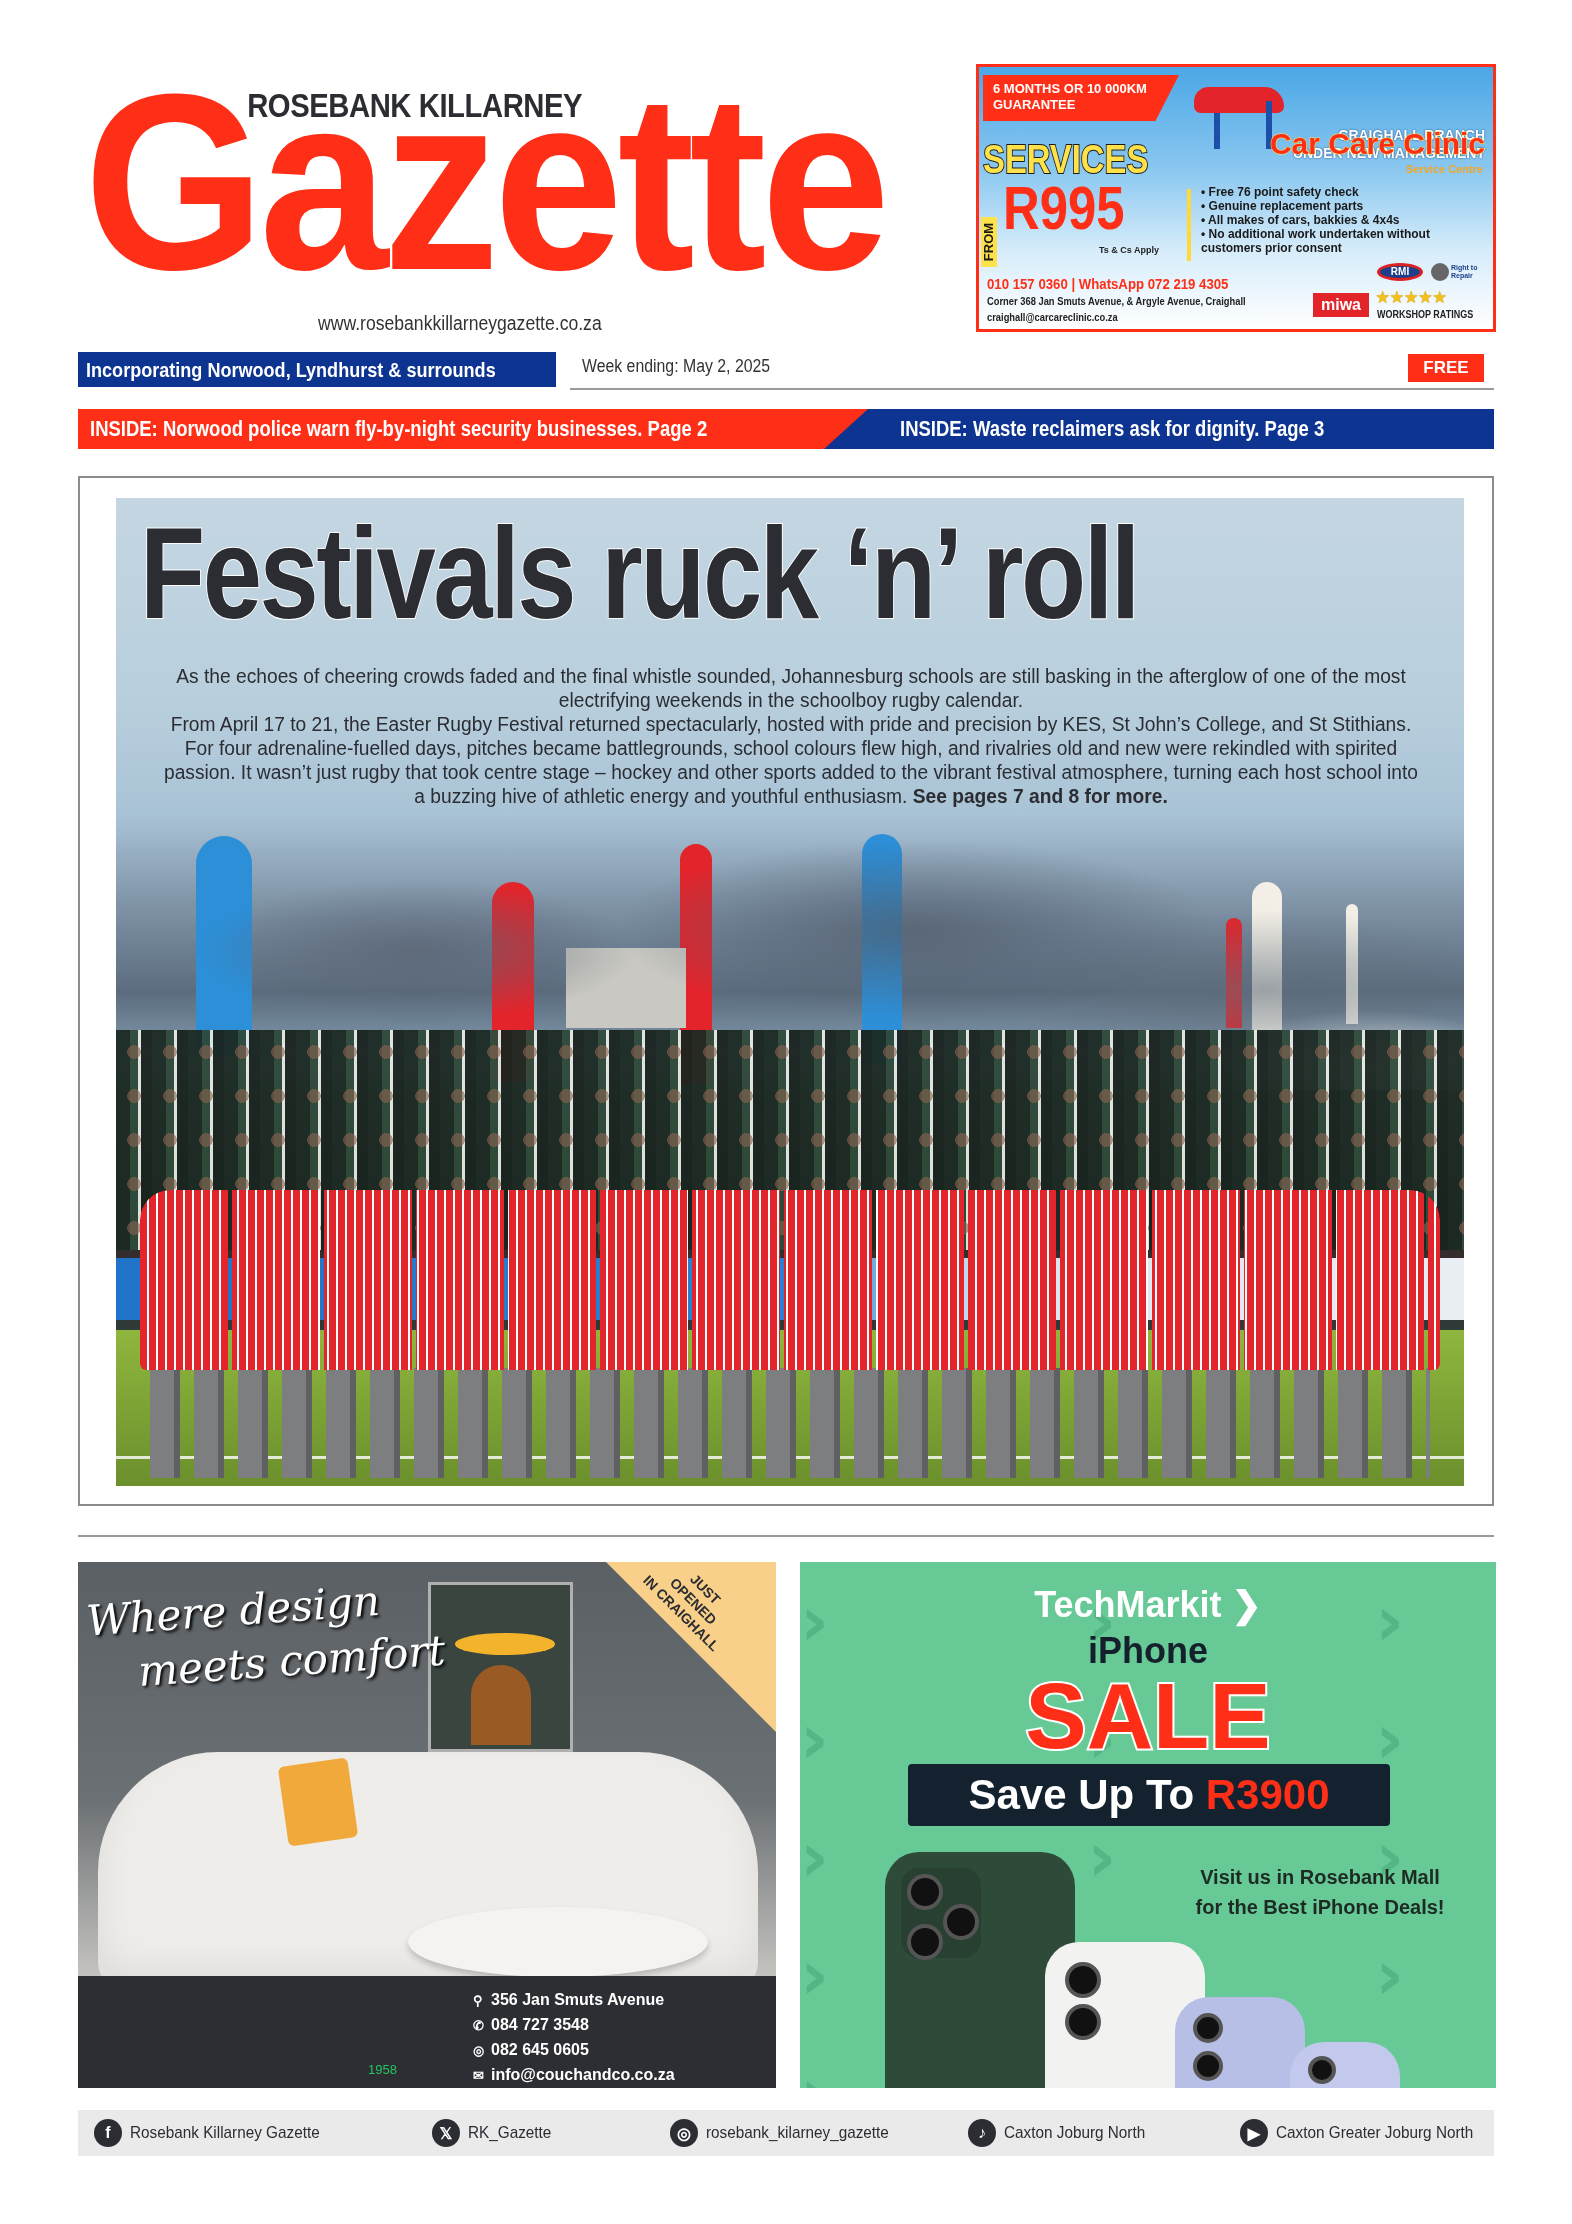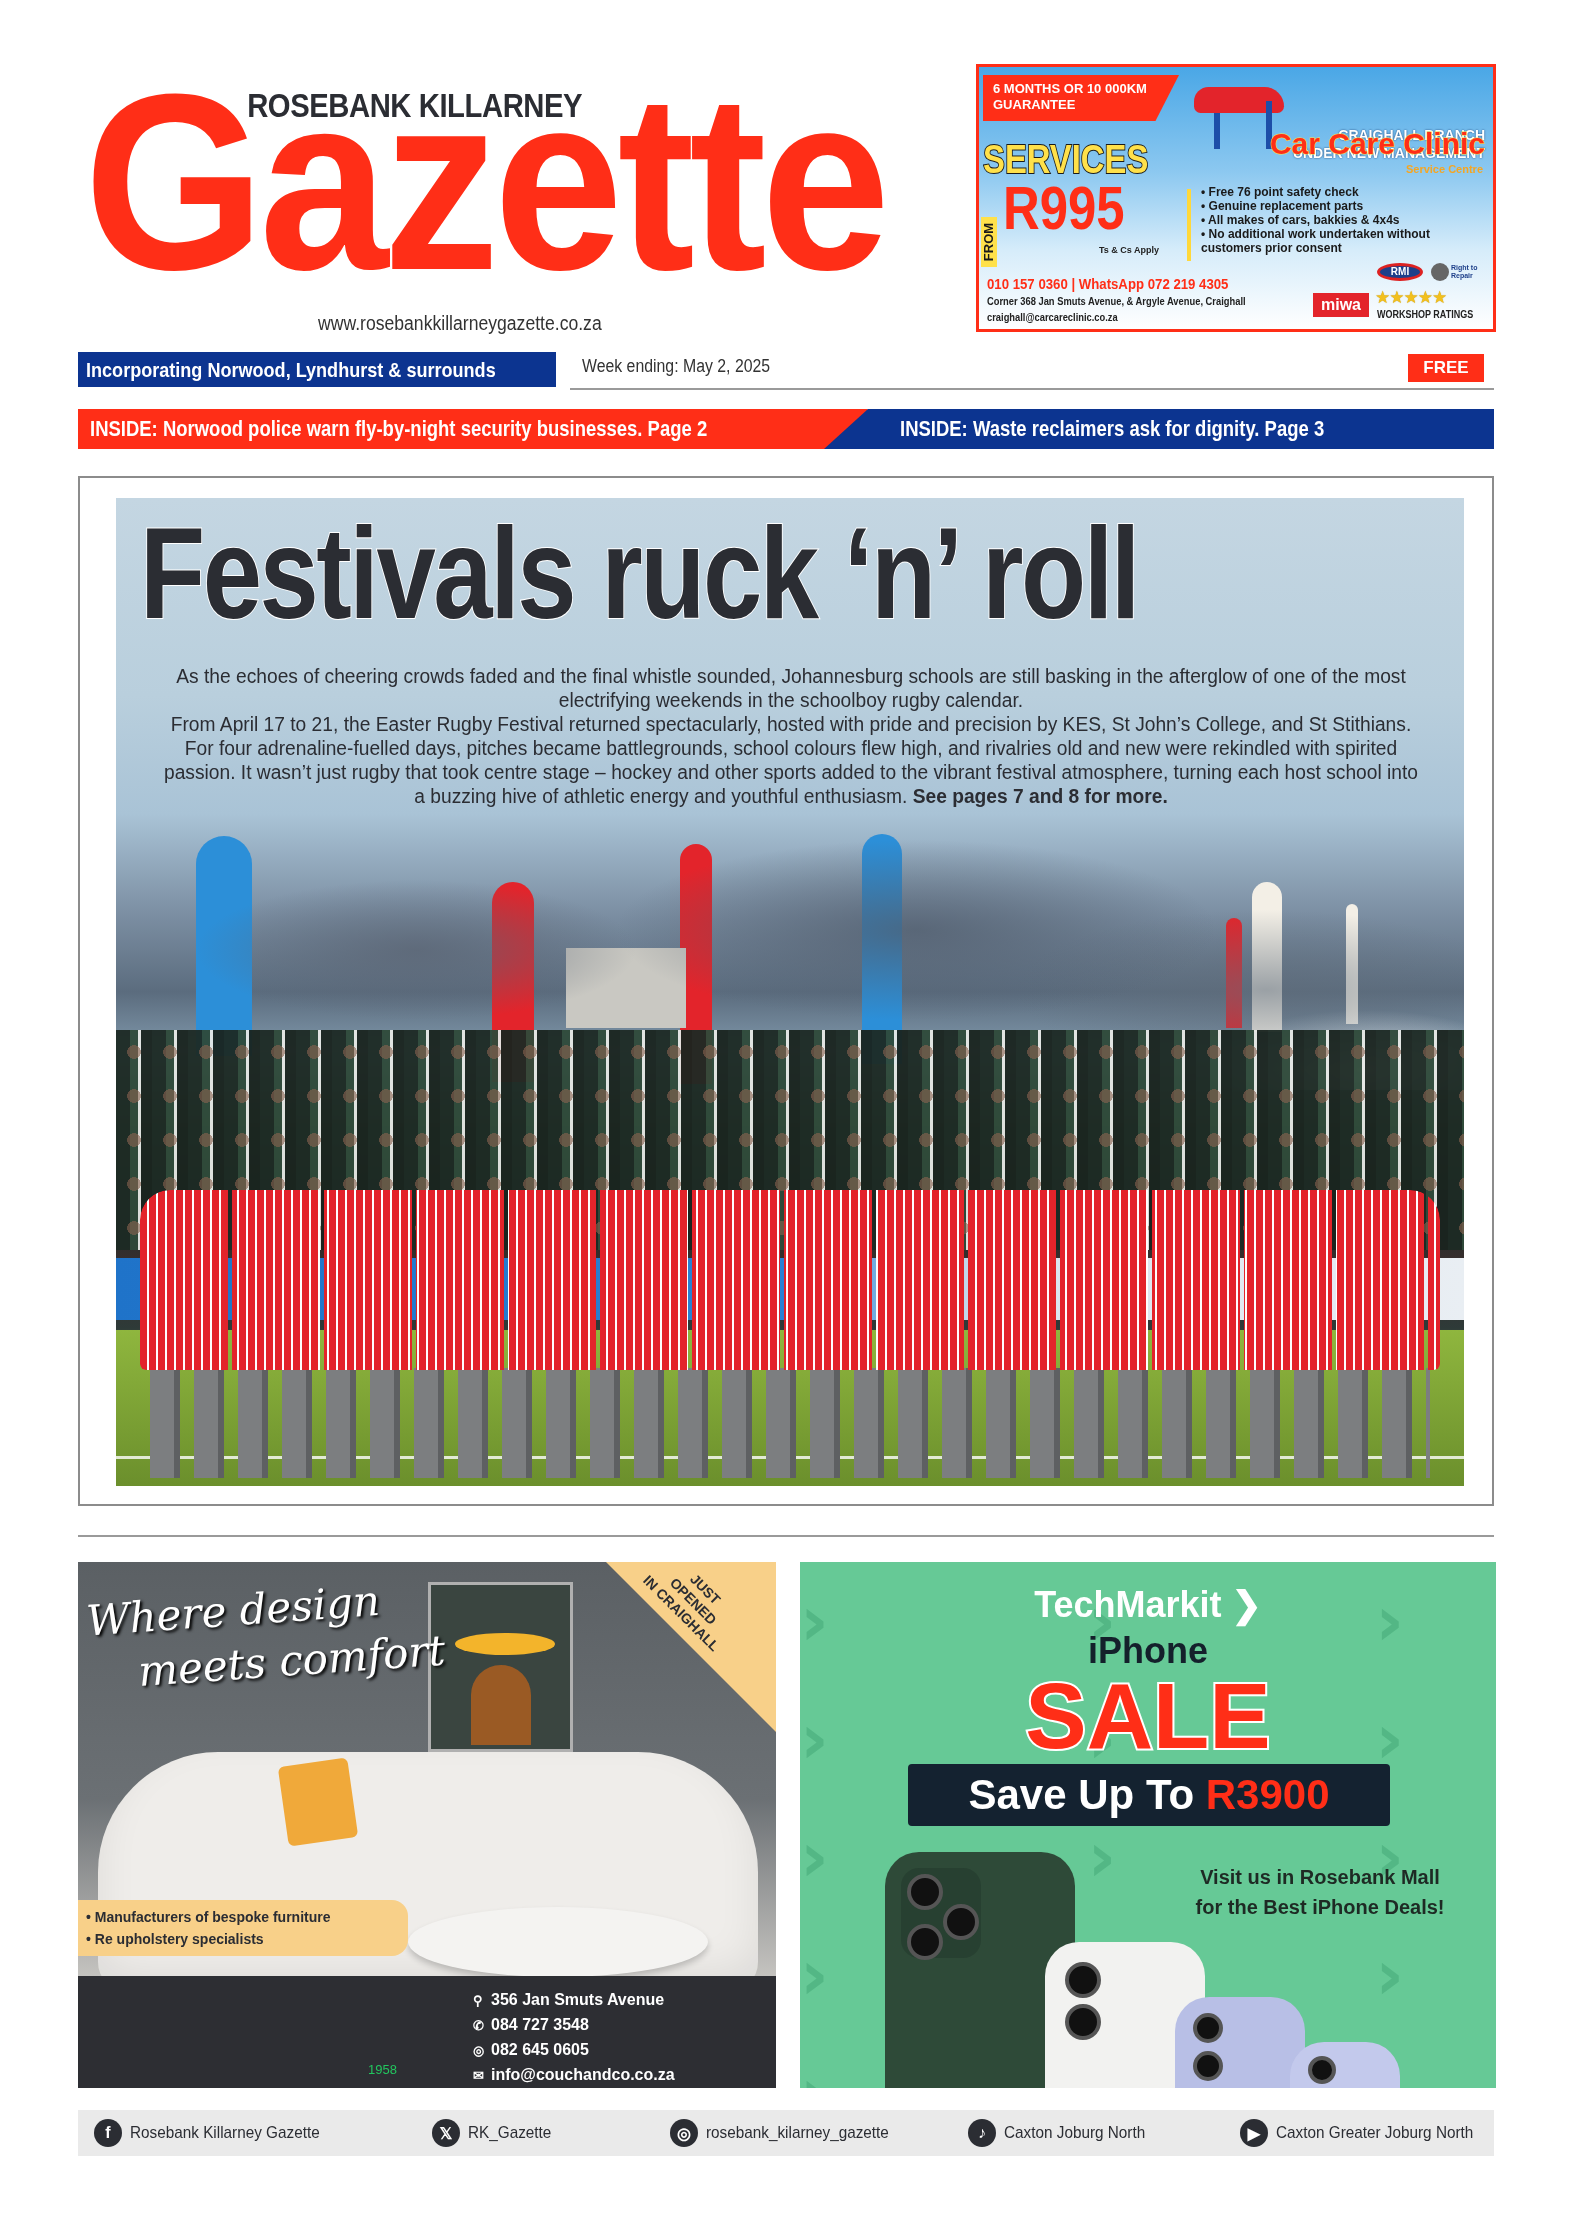--- a/index.html
+++ b/index.html
@@ -183,24 +183,20 @@
   <div class="couch-script">
     <div>Where design</div>
     <div>meets comfort</div>
   </div>
   <div class="couch-corner"></div>
   <div class="couch-corner-text">
     <div>JUST</div>
     <div>OPENED</div>
     <div>IN CRAIGHALL</div>
   </div>
-  <div class="couch-bullets">
-    <div>• <span>Manufacturers of bespoke furniture</span></div>
-    <div>• <span>Re upholstery specialists</span></div>
-  </div>
   <div class="couch-bottom">
     <div class="couch-year">1958</div>
     <div class="couch-contacts">
       <div><span class="ic">⚲</span><span>356 Jan Smuts Avenue</span></div>
       <div><span class="ic">✆</span><span>084 727 3548</span></div>
       <div><span class="ic">◎</span><span>082 645 0605</span></div>
       <div><span class="ic">✉</span><span>info@couchandco.co.za</span></div>
     </div>
   </div>
 </div>

